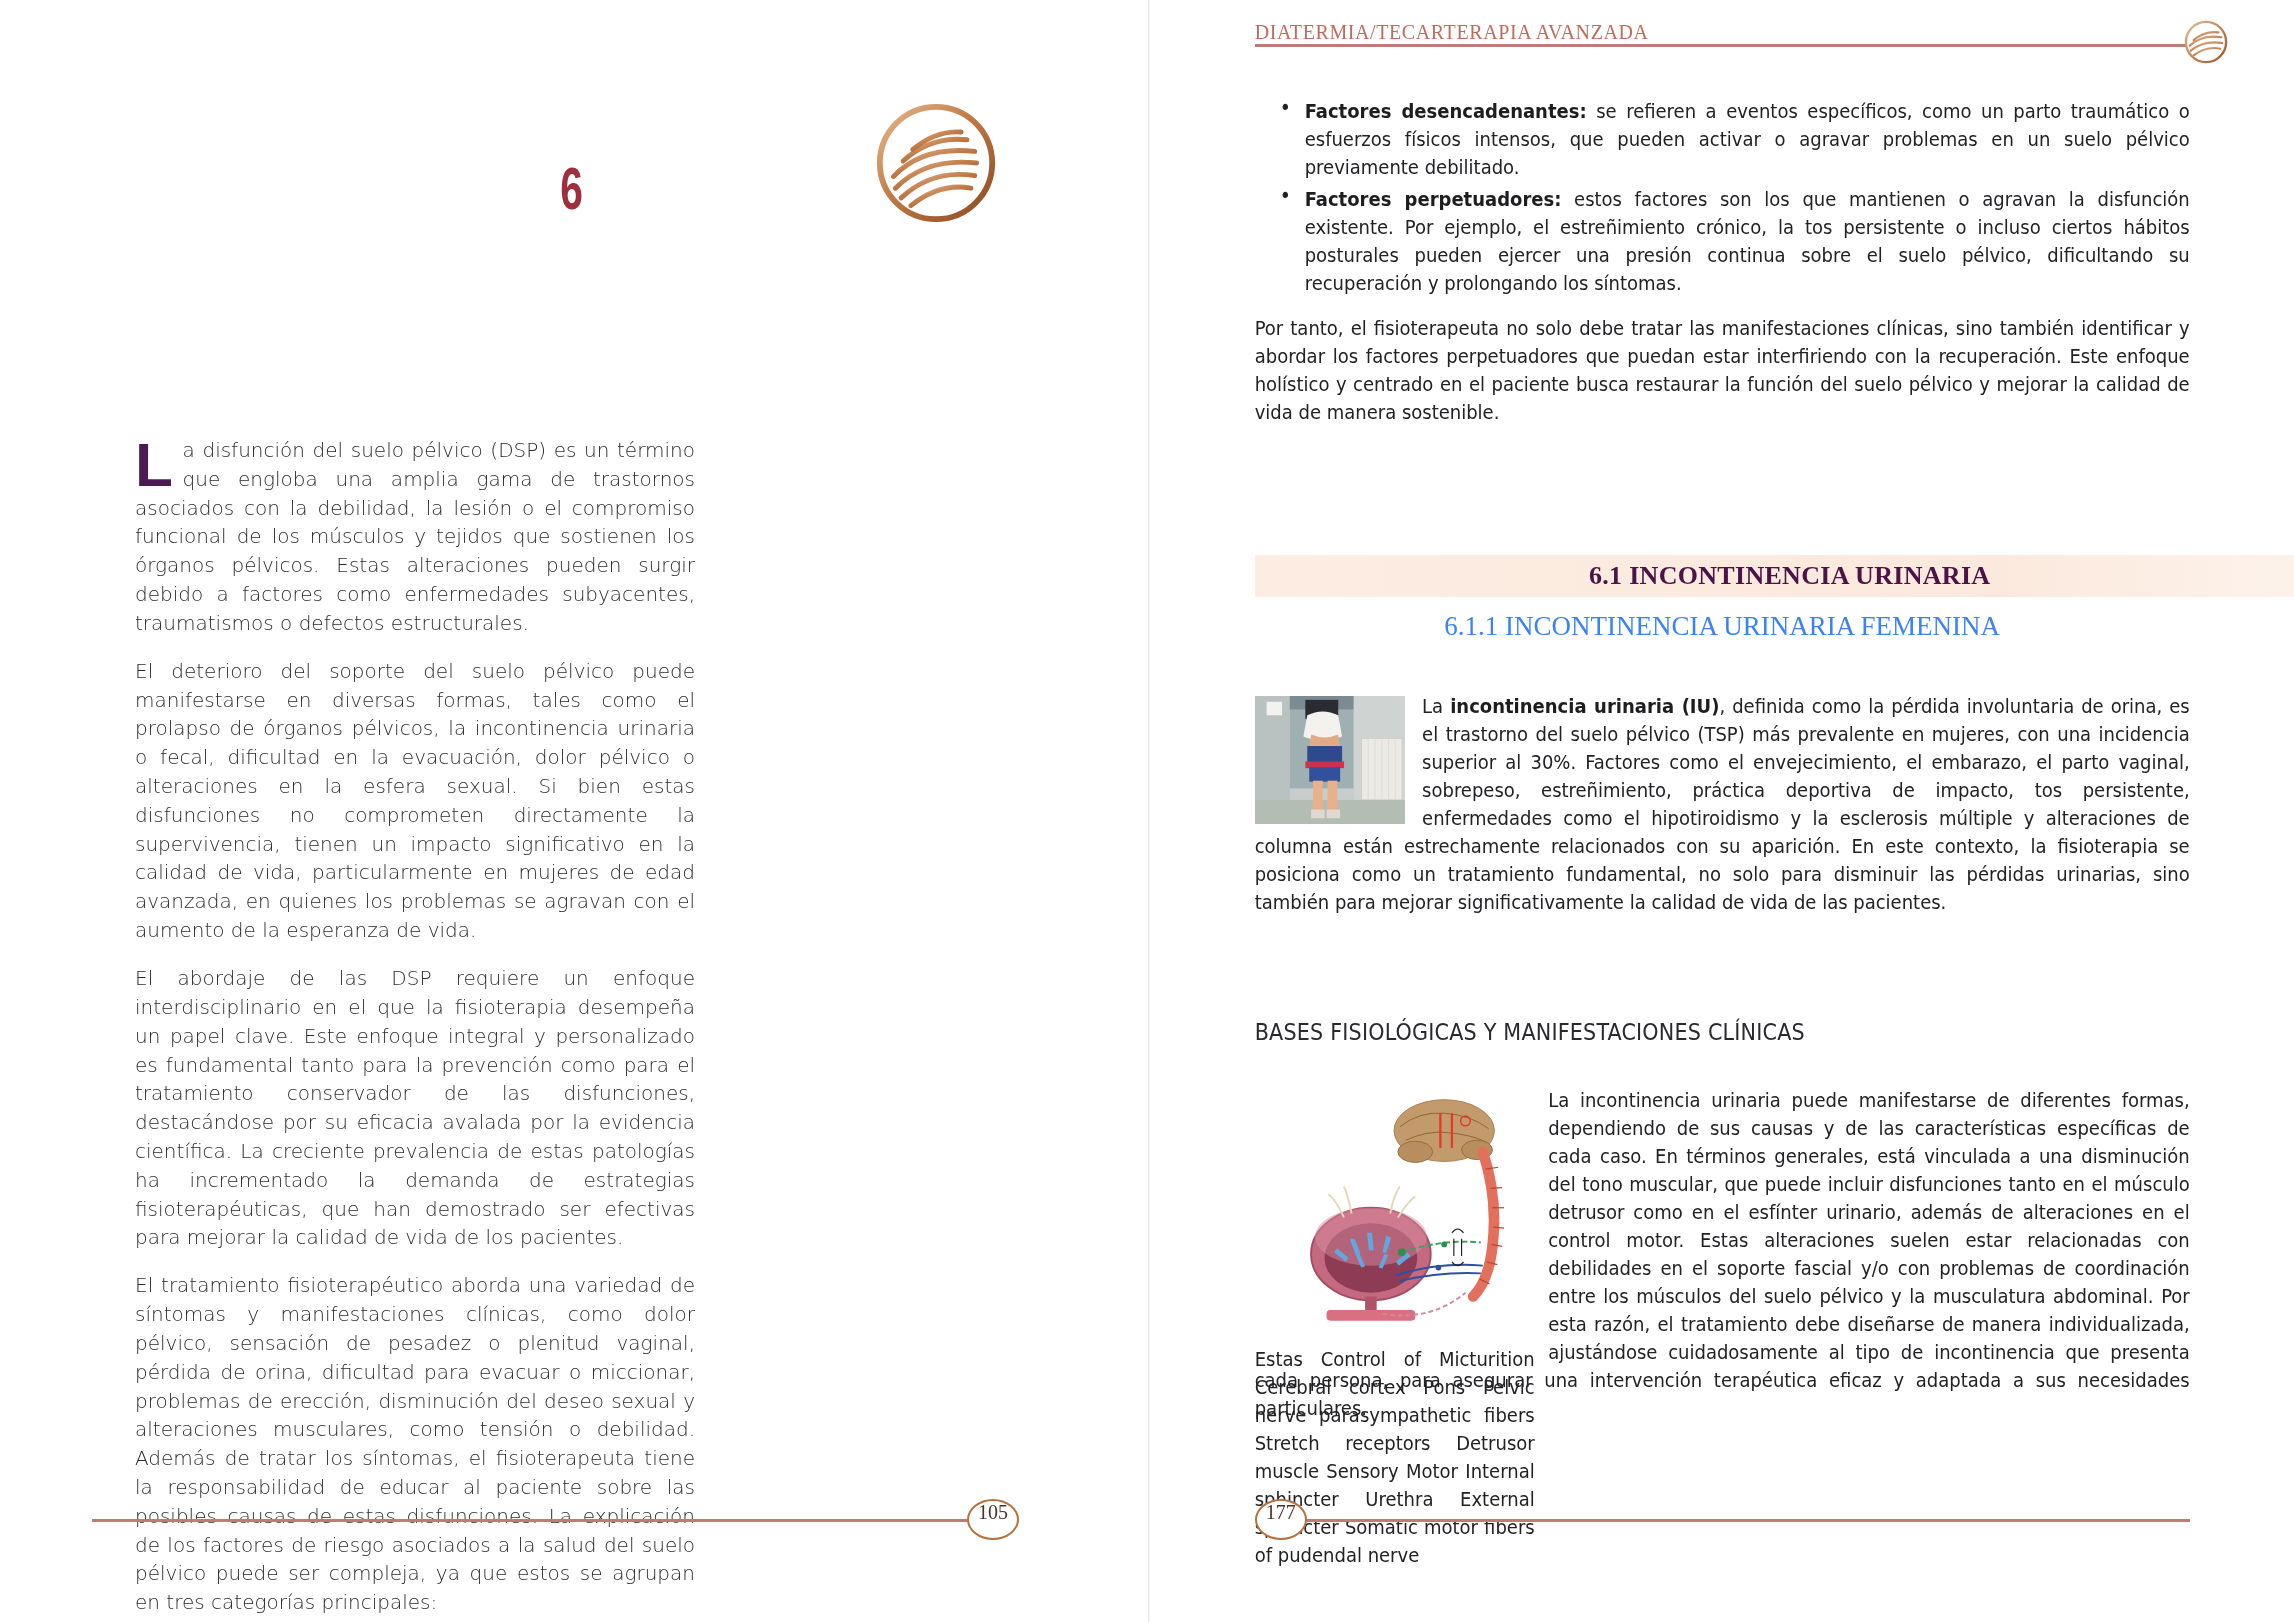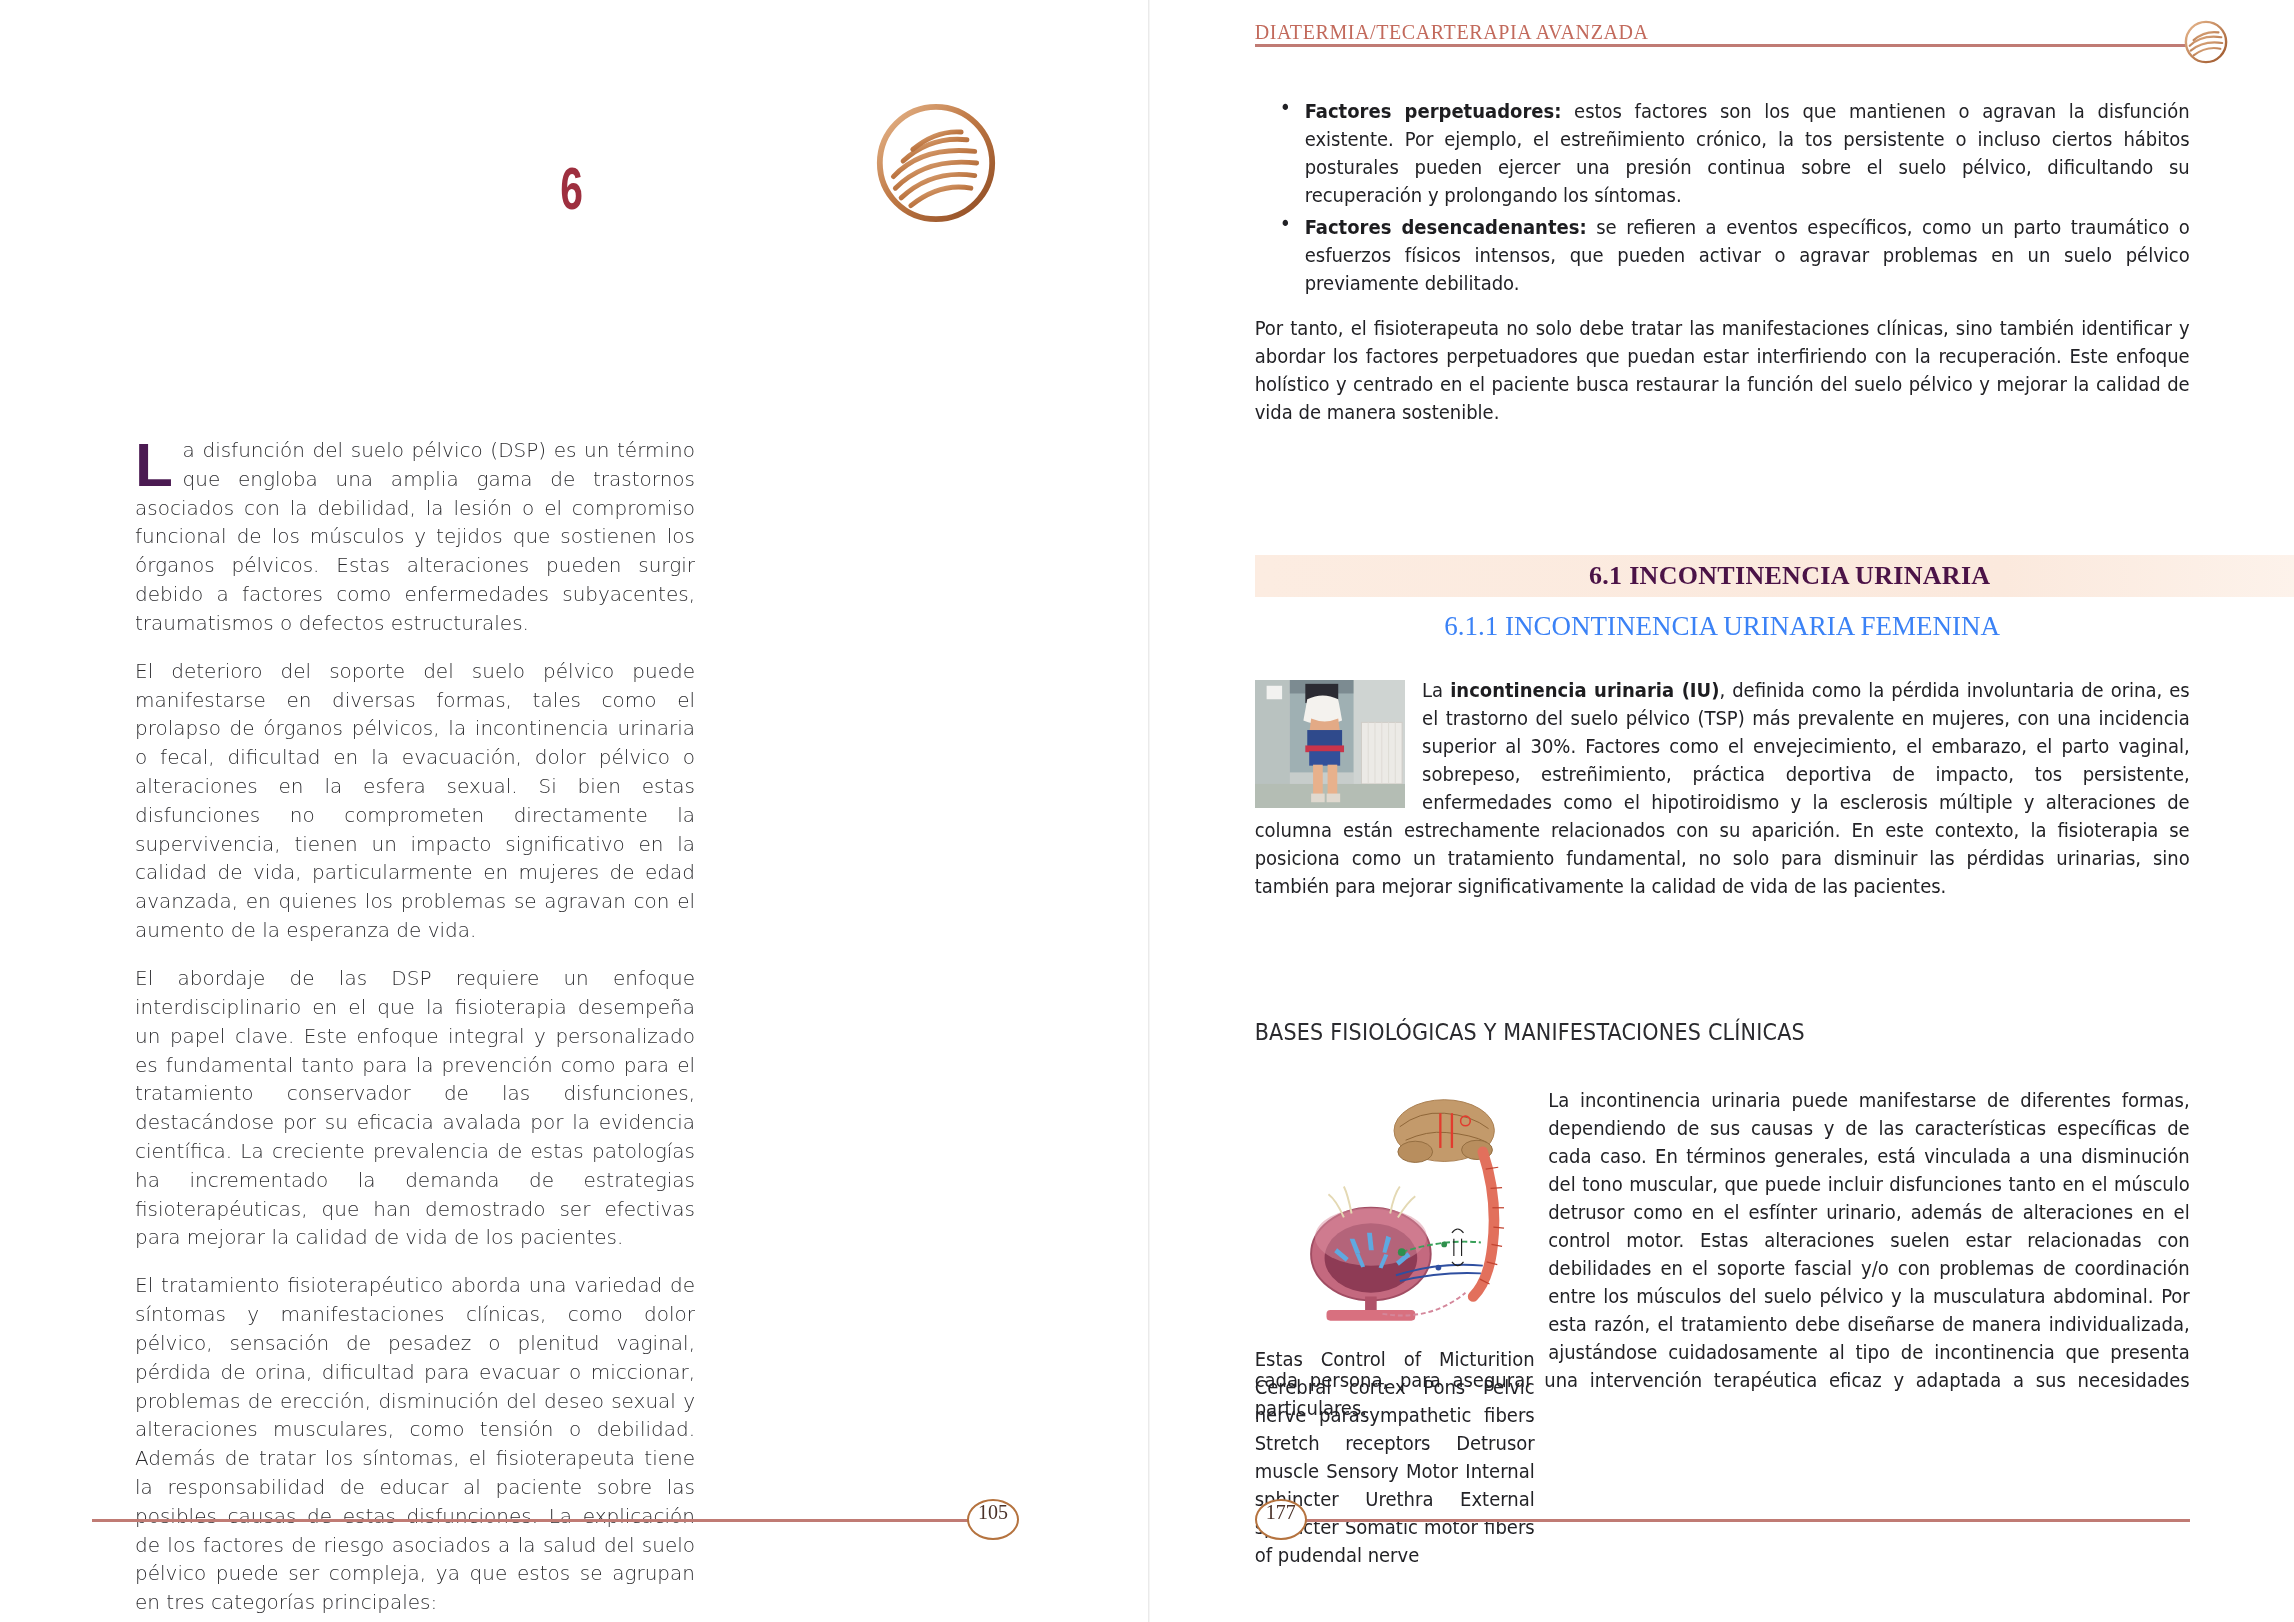--- a/index.html
+++ b/index.html
@@ -133,21 +133,21 @@
     font-family: "Liberation Serif", serif; font-weight: 700;
     font-size: 26px; color: #4b1347; letter-spacing: 0.3px;
   }
   .subsection {
     position: absolute; left: 101px; top: 611px; width: 935px;
     text-align: center;
     font-family: "Liberation Serif", serif;
     font-size: 27px; color: #3b82f6;
   }
   .rp-wrap1 {
-    position: absolute; left: 101px; top: 676px; width: 935px;
+    position: absolute; left: 101px; top: 692px; width: 935px;
     font-size: 20px; line-height: 1.40; color: #222226; text-align: justify;
     font-family: "DejaVu Sans Condensed","DejaVu Sans","Liberation Sans", sans-serif;
     font-weight: 300;
   }
   .float-photo { float: left; width: 150px; height: 128px; margin: 3.9px 17.4px 3.9px 0; background:#aeb6b9; position:relative; overflow:hidden; }
   .float-diagram { float: left; width: 280px; height: 246px; margin: 5.8px 13.5px 1.9px 0; position: relative; }
 
   .subhead {
     position: absolute; left: 101px; top: 1019px; width: 935px;
     font-size: 23px; color: #2a2a2e; letter-spacing: 0.2px;
@@ -235,22 +235,22 @@
           <path d="M7 28 Q19 16 40 19"></path>
           <path d="M8 33 Q21 22 41 25"></path>
           <path d="M11 38 Q24 28 39 31"></path>
           <path d="M11 22 Q23 12 37 14"></path>
         </g>
       </svg>
     </div>
 
     <div class="rp-body">
       <ul class="rp-list">
+        <li><span class="bold">Factores desencadenantes:</span><span> se refieren a eventos específicos, como un parto traumático o esfuerzos físicos intensos, que pueden activar o agravar problemas en un suelo pélvico previamente debilitado.</span></li>
         <li><span class="bold">Factores perpetuadores:</span><span> estos factores son los que mantienen o agravan la disfunción existente. Por ejemplo, el estreñimiento crónico, la tos persistente o incluso ciertos hábitos posturales pueden ejercer una presión continua sobre el suelo pélvico, dificultando su recuperación y prolongando los síntomas.</span></li>
-        <li><span class="bold">Factores desencadenantes:</span><span> se refieren a eventos específicos, como un parto traumático o esfuerzos físicos intensos, que pueden activar o agravar problemas en un suelo pélvico previamente debilitado.</span></li>
       </ul>
       <p>Por tanto, el fisioterapeuta no solo debe tratar las manifestaciones clínicas, sino también identificar y abordar los factores perpetuadores que puedan estar interfiriendo con la recuperación. Este enfoque holístico y centrado en el paciente busca restaurar la función del suelo pélvico y mejorar la calidad de vida de manera sostenible.</p>
     </div>
 
     <div class="section-band">
       <div class="section-band-text">6.1 INCONTINENCIA URINARIA</div>
     </div>
     <div class="subsection">6.1.1 INCONTINENCIA URINARIA FEMENINA</div>
 
     <div class="rp-wrap1">

